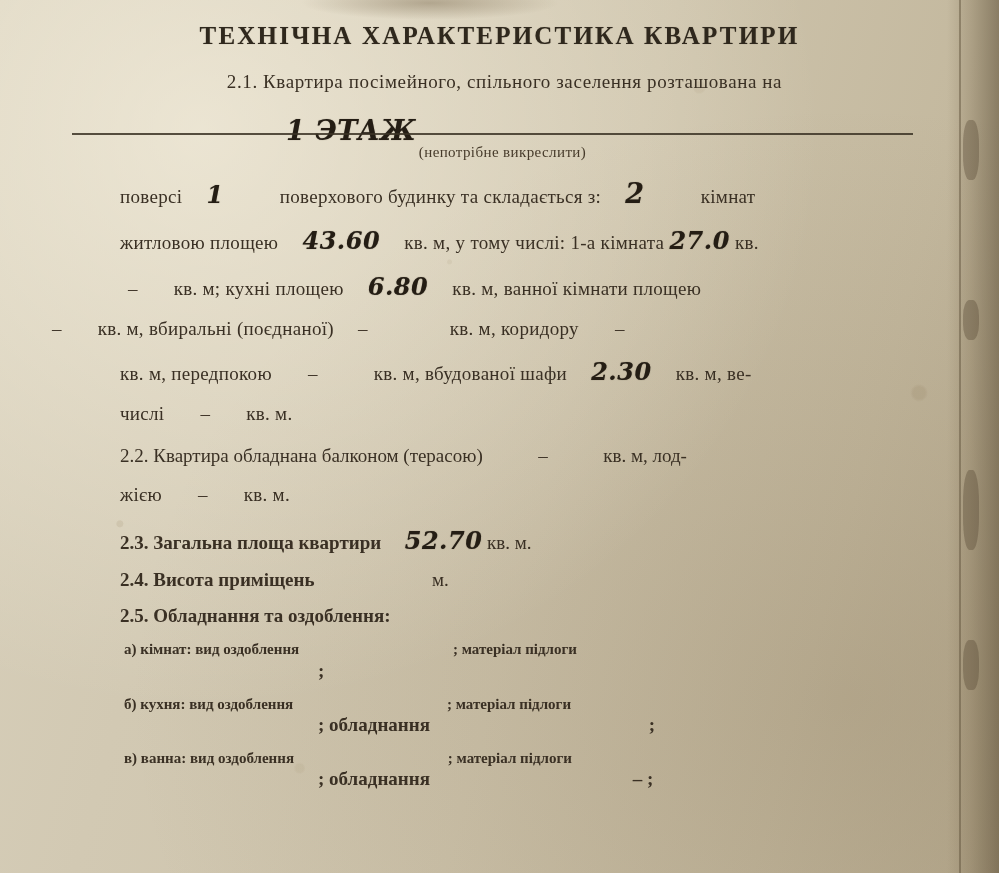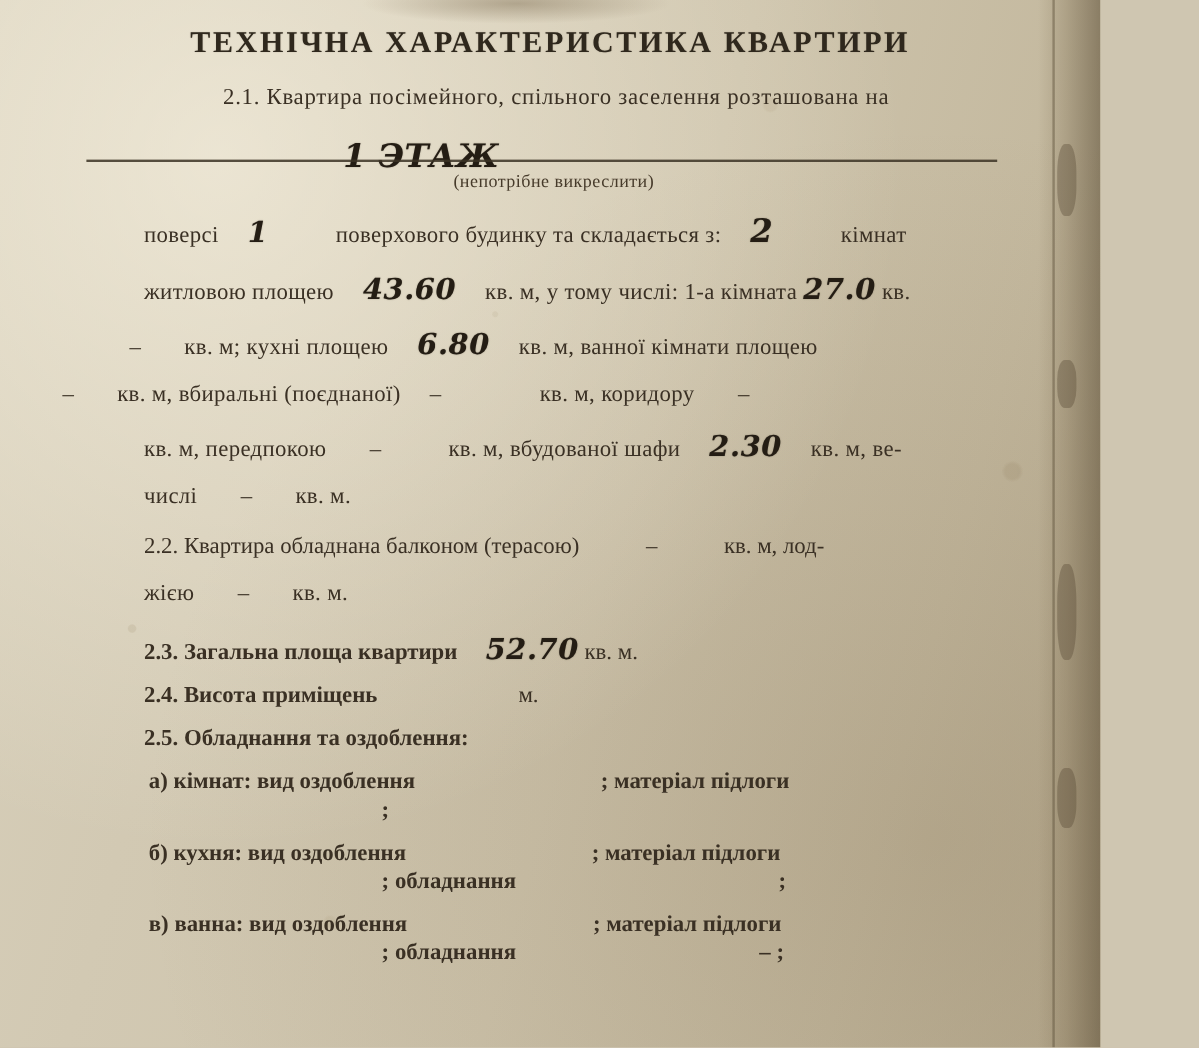--- a/index.html
+++ b/index.html
@@ -8,21 +8,21 @@
   }
   body {
     width: 999px;
     height: 873px;
     overflow: hidden;
     background: #cfc6b1;
     font-family: "Liberation Serif", serif;
   }
   #page {
     position: relative;
-    width: 917px;
+    width: 999px;
     height: 873px;
     background:
       radial-gradient(ellipse at 20% 15%, rgba(255,250,235,0.55) 0%, rgba(255,250,235,0) 55%),
       radial-gradient(ellipse at 85% 80%, rgba(120,100,70,0.22) 0%, rgba(120,100,70,0) 60%),
       linear-gradient(105deg, #d8d0bb 0%, #d2c9b3 25%, #cdc3ab 55%, #c4b99f 80%, #b9ad92 100%);
     color: #3a3024;
     overflow: hidden;
   }
   
   #page::before {
@@ -152,20 +152,21 @@
     padding-right: 70px;
     font-size: 19px;
     letter-spacing: .3px;
     white-space: nowrap;
   }
   .body-line.indent {
     padding-left: 52px;
   }
   .body-line.indent2 {
     padding-left: 108px;
+    margin-left: 20px;
   }
   .sp { display: inline-block; }
   .sp-xs { width: 14px; }
   .sp-s  { width: 26px; }
   .sp-m  { width: 46px; }
   .sp-l  { width: 72px; }
   .sp-xl { width: 108px; }
 
   .dash { letter-spacing: 0; }
 
@@ -173,21 +174,21 @@
     margin-top: 20px;
     padding-left: 120px;
     font-size: 19px;
     white-space: nowrap;
   }
   .section.tight { margin-top: 14px; }
 
   .list-line {
     margin-top: 14px;
     padding-left: 124px;
-    font-size: 19px;
+    font-size: 15px;
     white-space: nowrap;
     position: relative;
   }
   .right-col {
     display: inline-block;
     margin-left: 150px;
   }
   .semi-line {
     padding-left: 318px;
     font-size: 19px;

